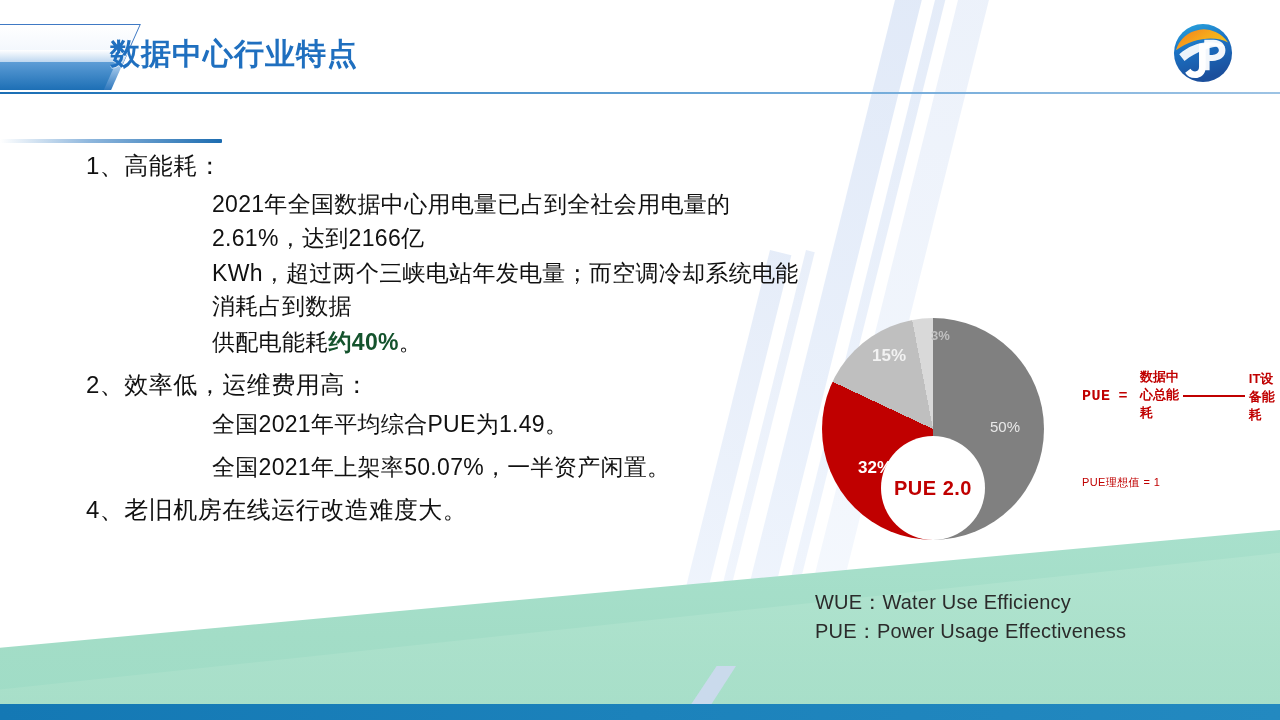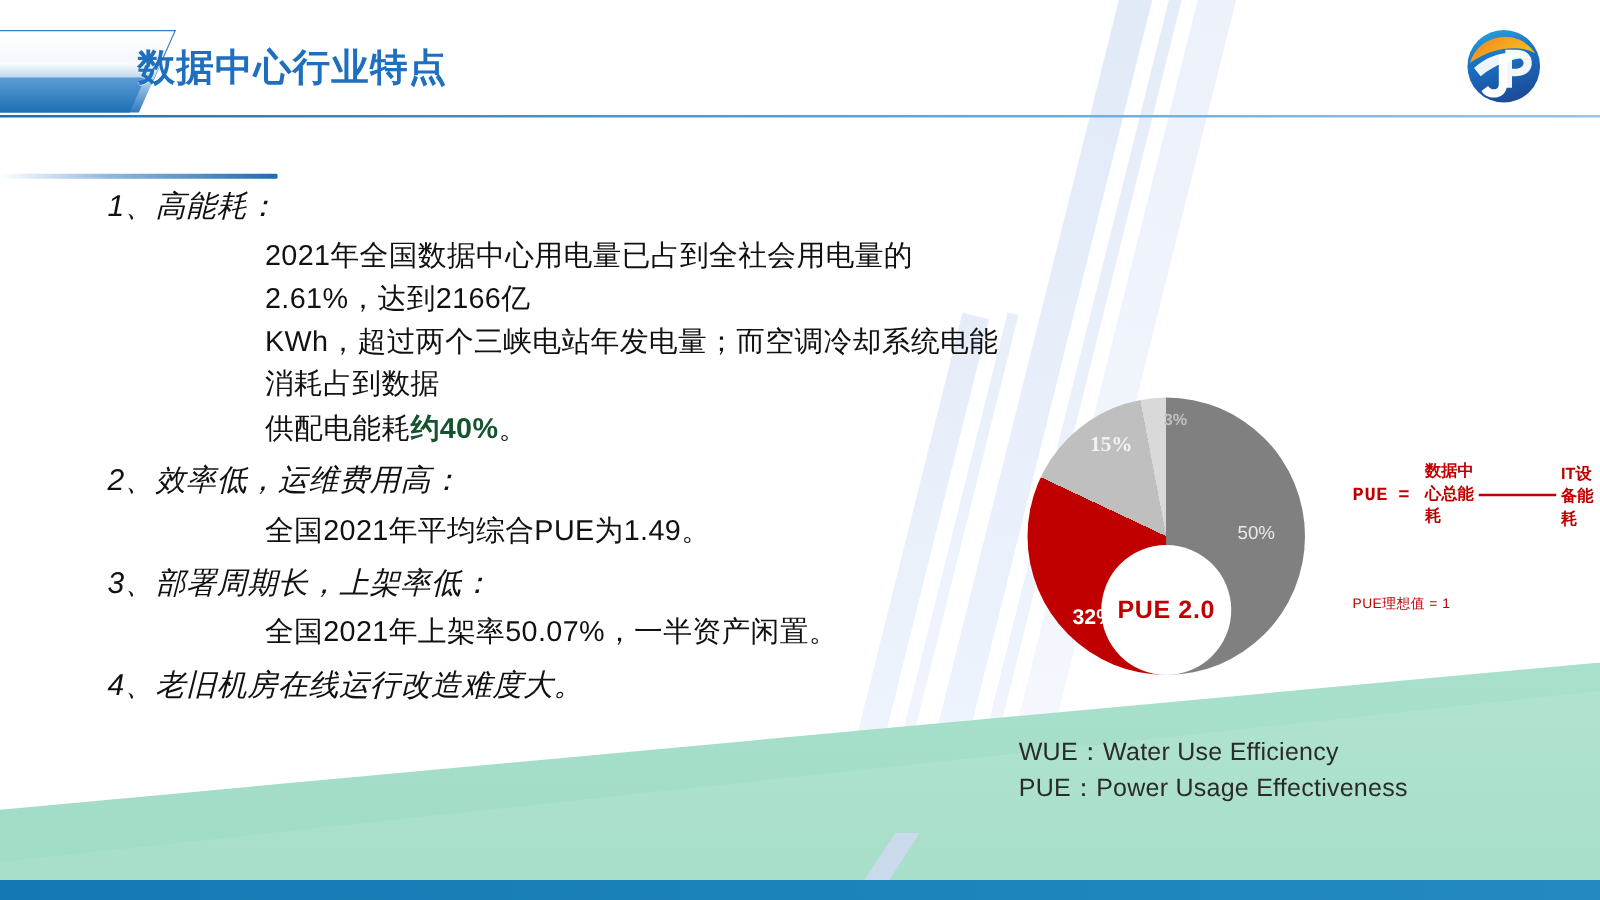--- a/index.html
+++ b/index.html
@@ -83,21 +83,20 @@
 
   
   .logo{position:absolute;right:44px;top:20px;width:66px;height:66px;}
 
   
   .content{position:absolute;left:0;top:150px;width:800px;}
   .bullet{
     font-size:24px;color:#111;line-height:1.35;
     margin:0 0 6px 0;padding-left:86px;
     letter-spacing:.5px;
-    font-style:italic;
   }
   .sub{
     font-size:23px;color:#111;line-height:1.45;
     margin:0 0 2px 0;padding-left:212px;
     letter-spacing:.3px;
   }
   .sub.gapafter{margin-bottom:10px;}
   .hl{color:#14532d;font-weight:bold;}
 
   
@@ -107,22 +106,22 @@
     position:absolute;left:22px;top:0;width:222px;height:222px;border-radius:50%;
     display:flex;align-items:flex-end;justify-content:center;
   }
   .hole{
     width:104px;height:104px;border-radius:50%;background:#fff;
     display:flex;align-items:center;justify-content:center;
   }
   .hole-label{font-size:20px;font-weight:bold;color:#c00000;letter-spacing:.5px;}
   .slice-lbl{position:absolute;font-weight:bold;color:#fff;}
   .lbl-50{left:190px;top:100px;font-size:15px;color:#e8e8e8;font-weight:normal;}
-  .lbl-32{left:58px;top:140px;font-size:17px;margin-top:26px;}
-  .lbl-15{left:72px;top:28px;font-size:17px;color:#f2f2f2;font-family:Liberation Serif, serif;}
+  .lbl-32{left:58px;top:140px;font-size:17px;}
+  .lbl-15{left:72px;top:28px;font-size:17px;color:#f2f2f2;}
   .lbl-3{left:131px;top:10px;font-size:13px;color:#bfbfbf;}
   .legend{
     position:absolute;left:0;top:226px;width:265px;
     display:flex;justify-content:center;gap:11px;
     font-size:10px;color:#3a3a3a;
   }
   .lg-item{display:flex;align-items:center;gap:3px;white-space:nowrap;}
   .lg-sw{width:6px;height:6px;display:inline-block;}
 
   
@@ -189,21 +188,20 @@
   <div class="content">
 
     <p class="bullet">1、高能耗：</p>
     <p class="sub">2021年全国数据中心用电量已占到全社会用电量的2.61%，达到2166亿</p>
     <p class="sub">KWh，超过两个三峡电站年发电量；而空调冷却系统电能消耗占到数据</p>
     <p class="sub gapafter"><span>供配电能耗</span><span class="hl">约40%</span><span>。</span></p>
 
     <p class="bullet">2、效率低，运维费用高：</p>
     <p class="sub gapafter">全国2021年平均综合PUE为1.49。</p>
 
-    <p class="bullet">3、部署周期长，上架率低：</p>
     <p class="sub gapafter">全国2021年上架率50.07%，一半资产闲置。</p>
 
     <p class="bullet">4、老旧机房在线运行改造难度大。</p>
   </div>
 
   <div class="chart-wrap">
     <div class="donut" id="donut" style="background: conic-gradient(rgb(128, 128, 128) 0deg, rgb(128, 128, 128) 180deg, rgb(192, 0, 0) 180deg, rgb(192, 0, 0) 295.2deg, rgb(191, 191, 191) 295.2deg, rgb(191, 191, 191) 349.2deg, rgb(217, 217, 217) 349.2deg, rgb(217, 217, 217) 360deg);"></div>
     <div class="donut-hole">
       <div class="hole">
         <span class="hole-label">PUE 2.0</span>

